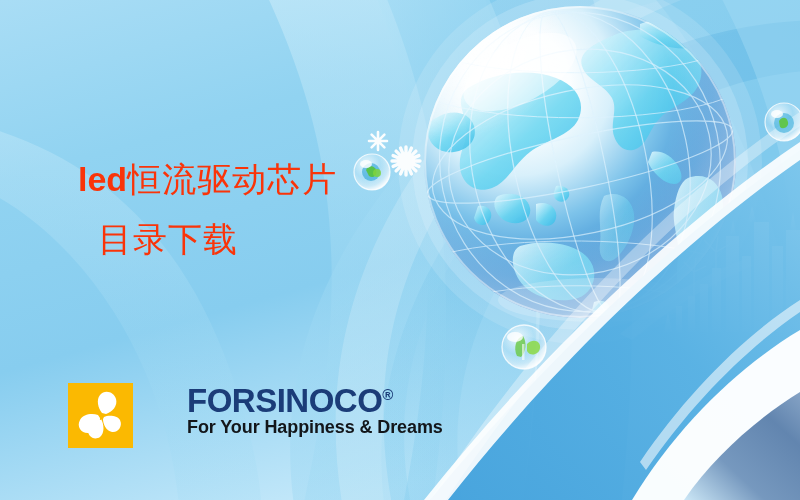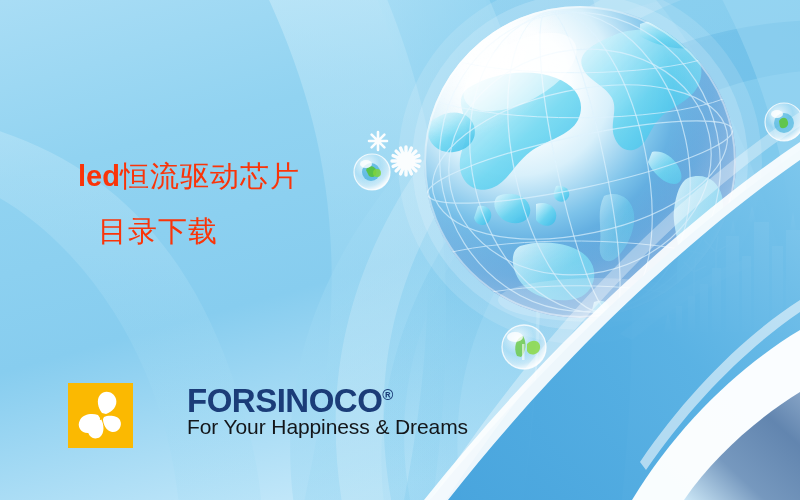--- a/index.html
+++ b/index.html
@@ -33,21 +33,21 @@
   #headline {
     position: absolute;
     left: 78px;
     top: 162px;
     width: 330px;
     z-index: 40;
   }
   .hl-line {
     color: #fa3409;
     font-family: "Liberation Serif", serif;
-    font-size: 29px;
+    font-size: 34px;
     line-height: 1.0;
     font-weight: 400;
     letter-spacing: 1px;
     white-space: nowrap;
   }
   .hl-line-1 { margin-bottom: 26px; }
   .hl-line-2 { padding-left: 20px; font-family: Liberation Serif, serif; }
   .hl-latin {
     font-family: "Liberation Sans", sans-serif;
     font-weight: 700;
@@ -85,22 +85,22 @@
     white-space: nowrap;
   }
   #logo-word .reg {
     font-size: 15px;
     vertical-align: super;
     line-height: 1;
   }
   #logo-tagline {
     color: #13161a;
     font-family: "Liberation Sans", sans-serif;
-    font-weight: 400;
-    font-size: 21px;
+    font-weight: 700;
+    font-size: 18px;
     line-height: 20px;
     letter-spacing: -0.1px;
     white-space: nowrap;
     margin-top: -1px;
   }
 </style>
 </head>
 <body>
 
 <div id="banner">

